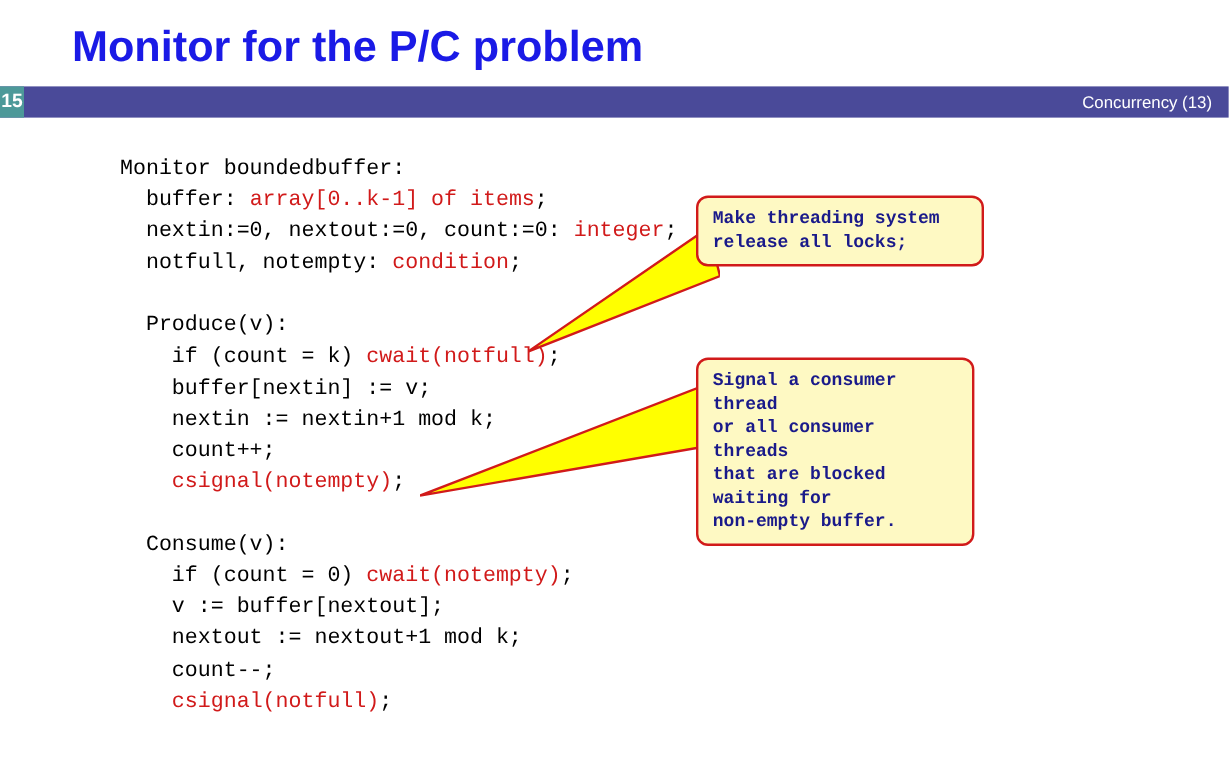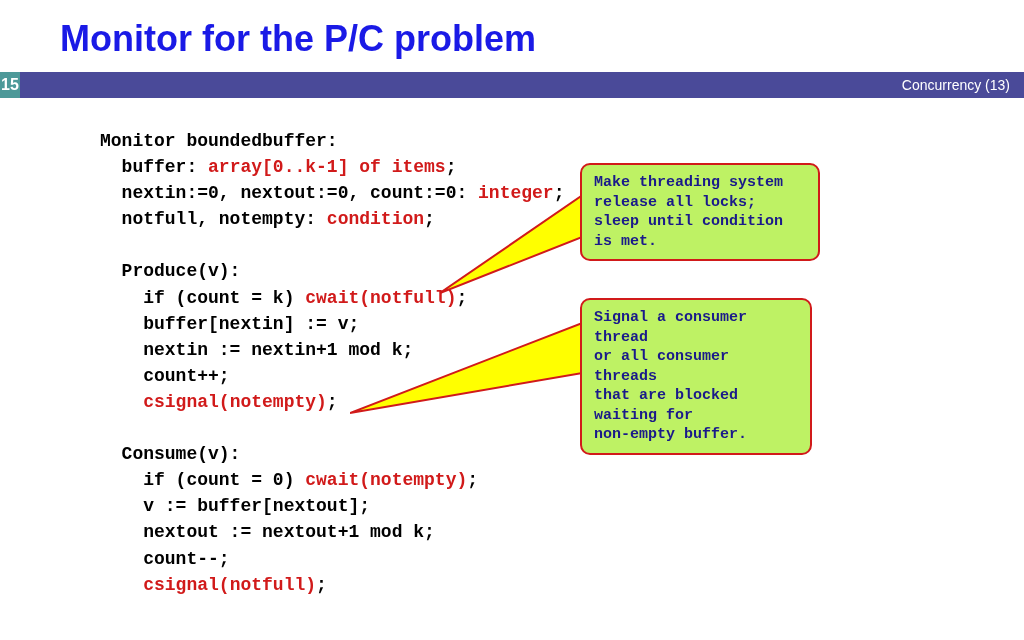--- a/index.html
+++ b/index.html
@@ -38,30 +38,30 @@
   }
   .bar-right {
     position: absolute;
     right: 14px;
     color: #ffffff;
     font-size: 14px;
   }
   .code {
     font-family: "Courier New", Courier, monospace;
     font-size: 18px;
-    font-weight: bold;
+    font-weight: normal;
     color: #000000;
     padding: 30px 0 0 100px;
     line-height: 1.45;
     white-space: pre;
   }
   .kw { color: #d11a1a; }
   .callout {
     position: absolute;
-    background: #bef264;
+    background: #fef9c3;
     border: 2px solid #d11a1a;
     border-radius: 10px;
     padding: 8px 12px;
     font-family: "Courier New", Courier, monospace;
     font-size: 15px;
     font-weight: bold;
     color: #1a1a8a;
     line-height: 1.3;
   }
   .callout1 { top: 163px; left: 580px; width: 240px; }
@@ -97,21 +97,20 @@
 <span>    count--;</span>
 <span>    </span><span class="kw">csignal(notfull)</span><span>;</span></div>
 
 <svg class="pointer" style="left:440px; top:190px; width:160px; height:110px;">
   <polygon points="150,0 160,40 0,103" fill="#ffff00" stroke="#d11a1a" stroke-width="2"></polygon>
 </svg>
 
 <div class="callout callout1">
   <span>Make threading system</span><br>
   <span>release all locks;</span><br>
-  <span>sleep until condition is met.</span>
 </div>
 
 <svg class="pointer" style="left:350px; top:320px; width:250px; height:100px;">
   <polygon points="240,0 250,50 0,93" fill="#ffff00" stroke="#d11a1a" stroke-width="2"></polygon>
 </svg>
 
 <div class="callout callout2">
   <span>Signal a consumer thread</span><br>
   <span>or all consumer threads</span><br>
   <span>that are blocked waiting for</span><br>

